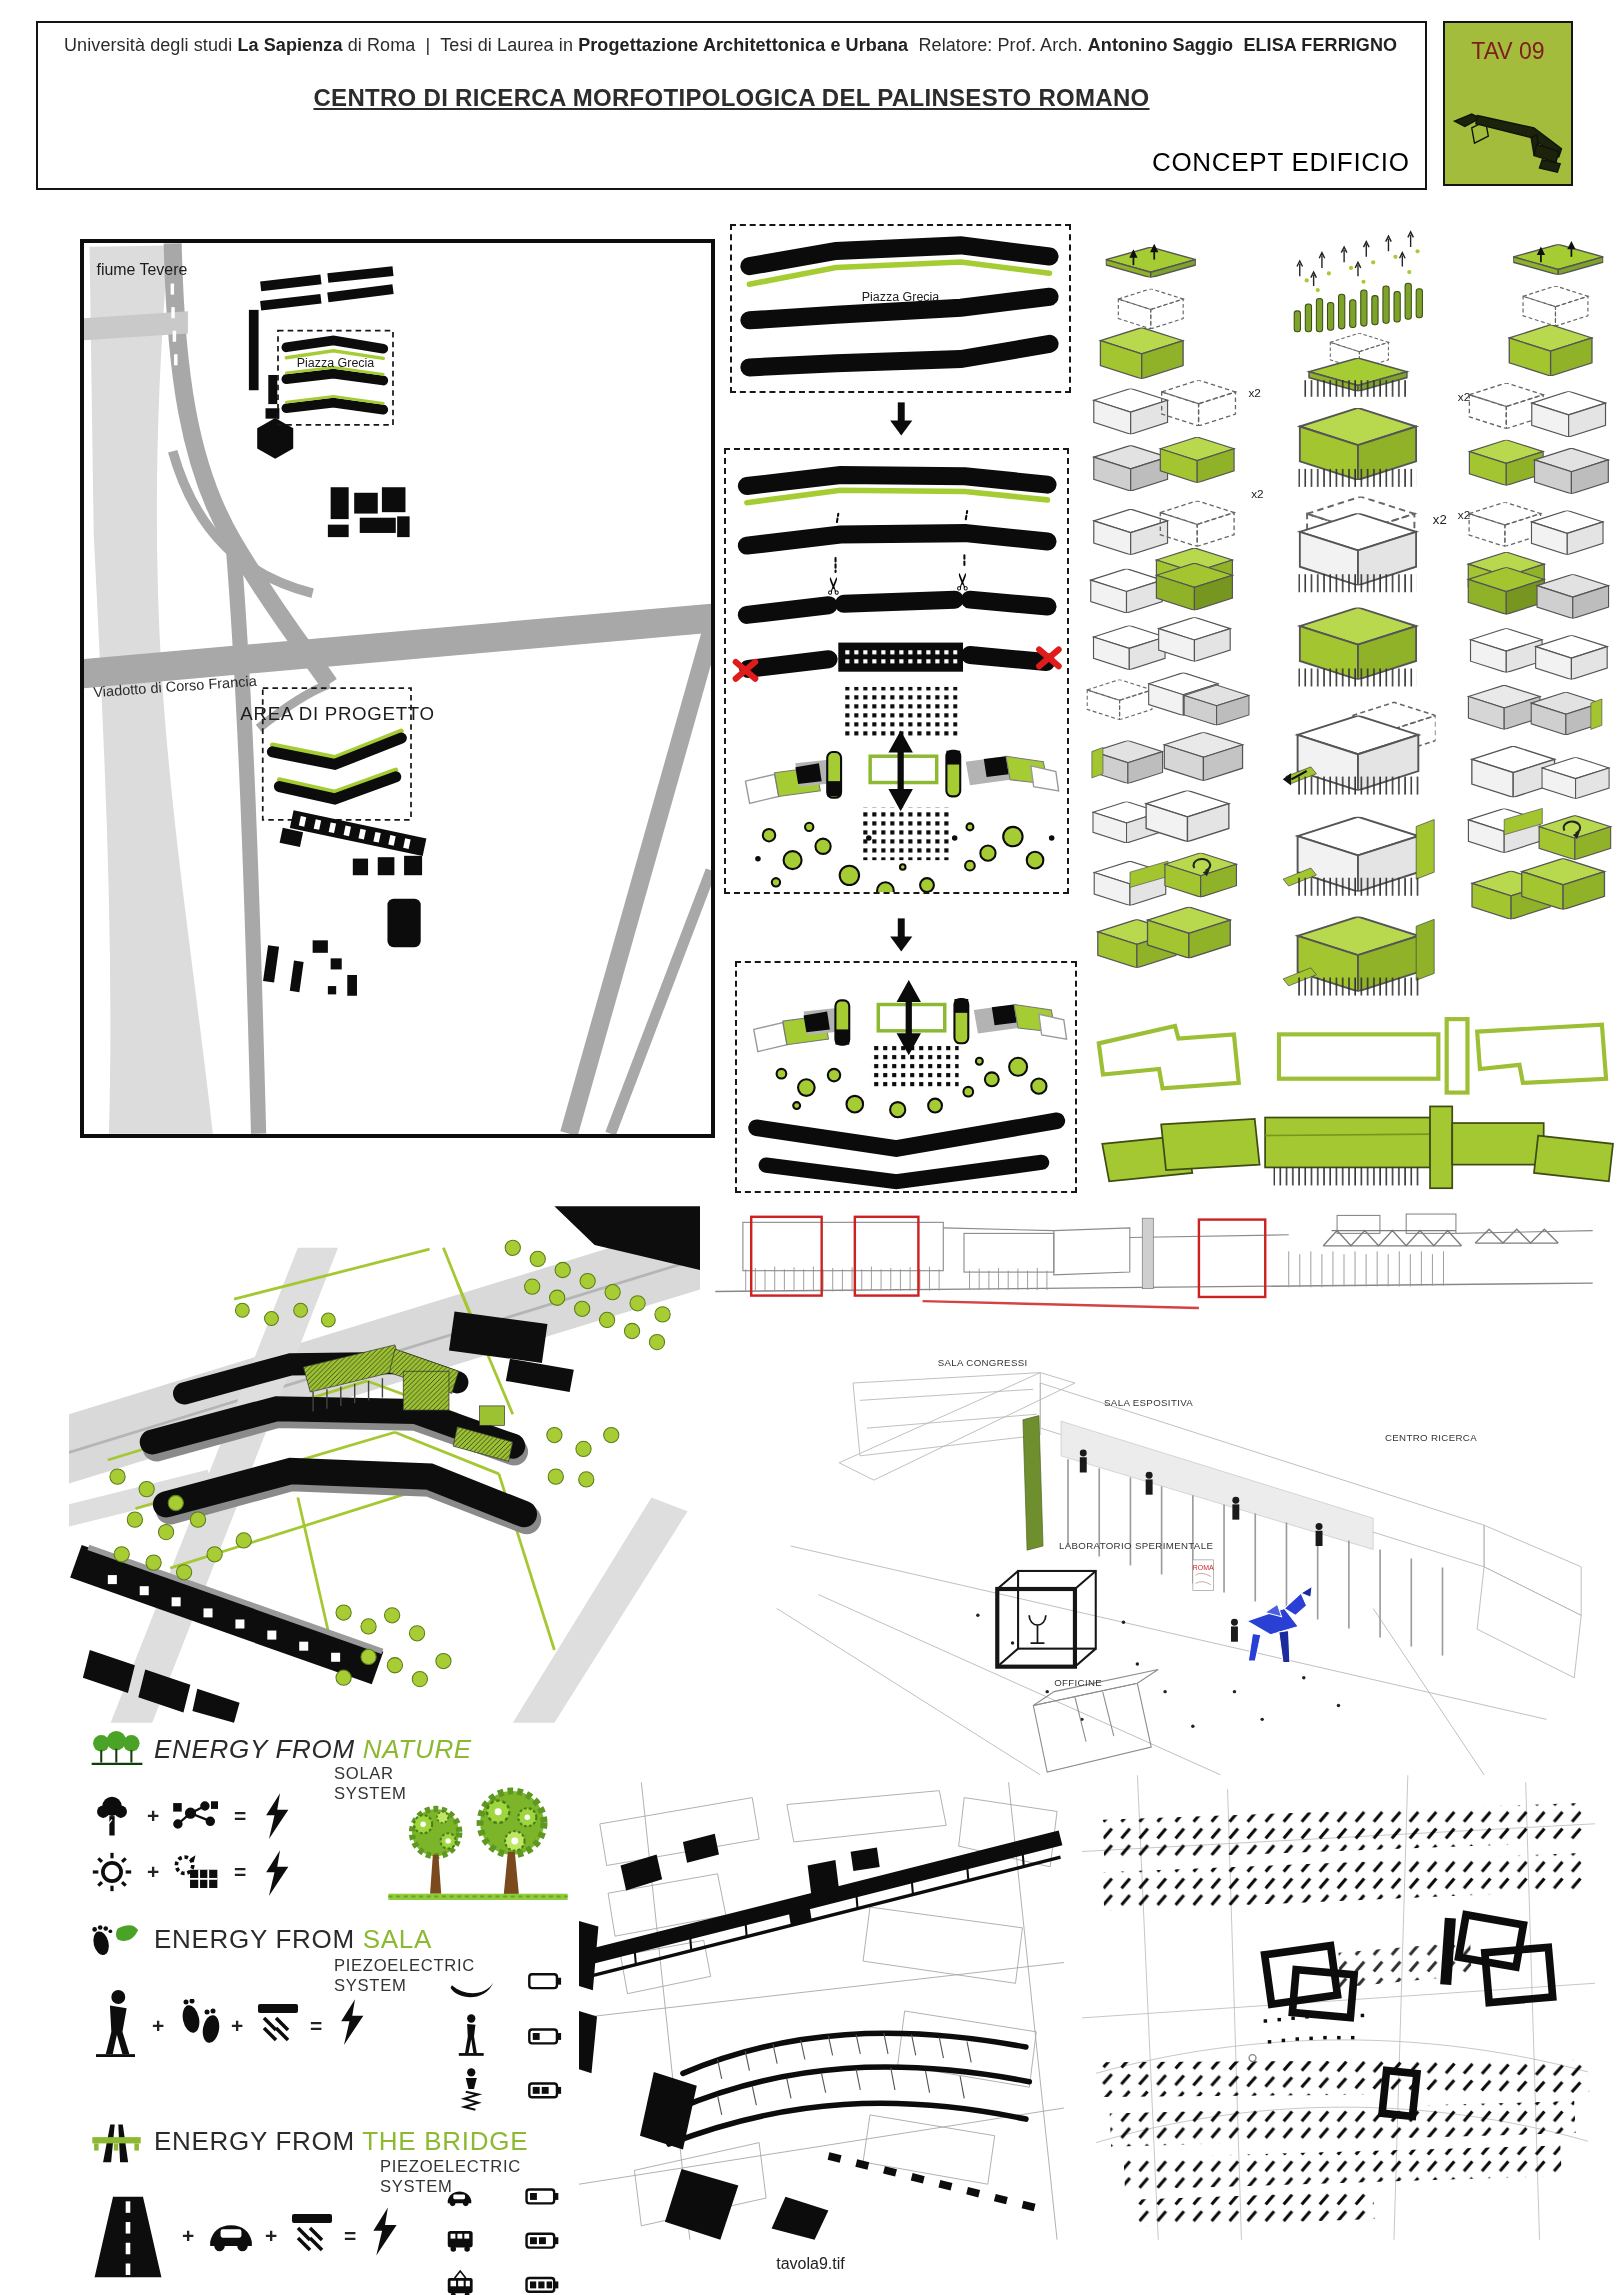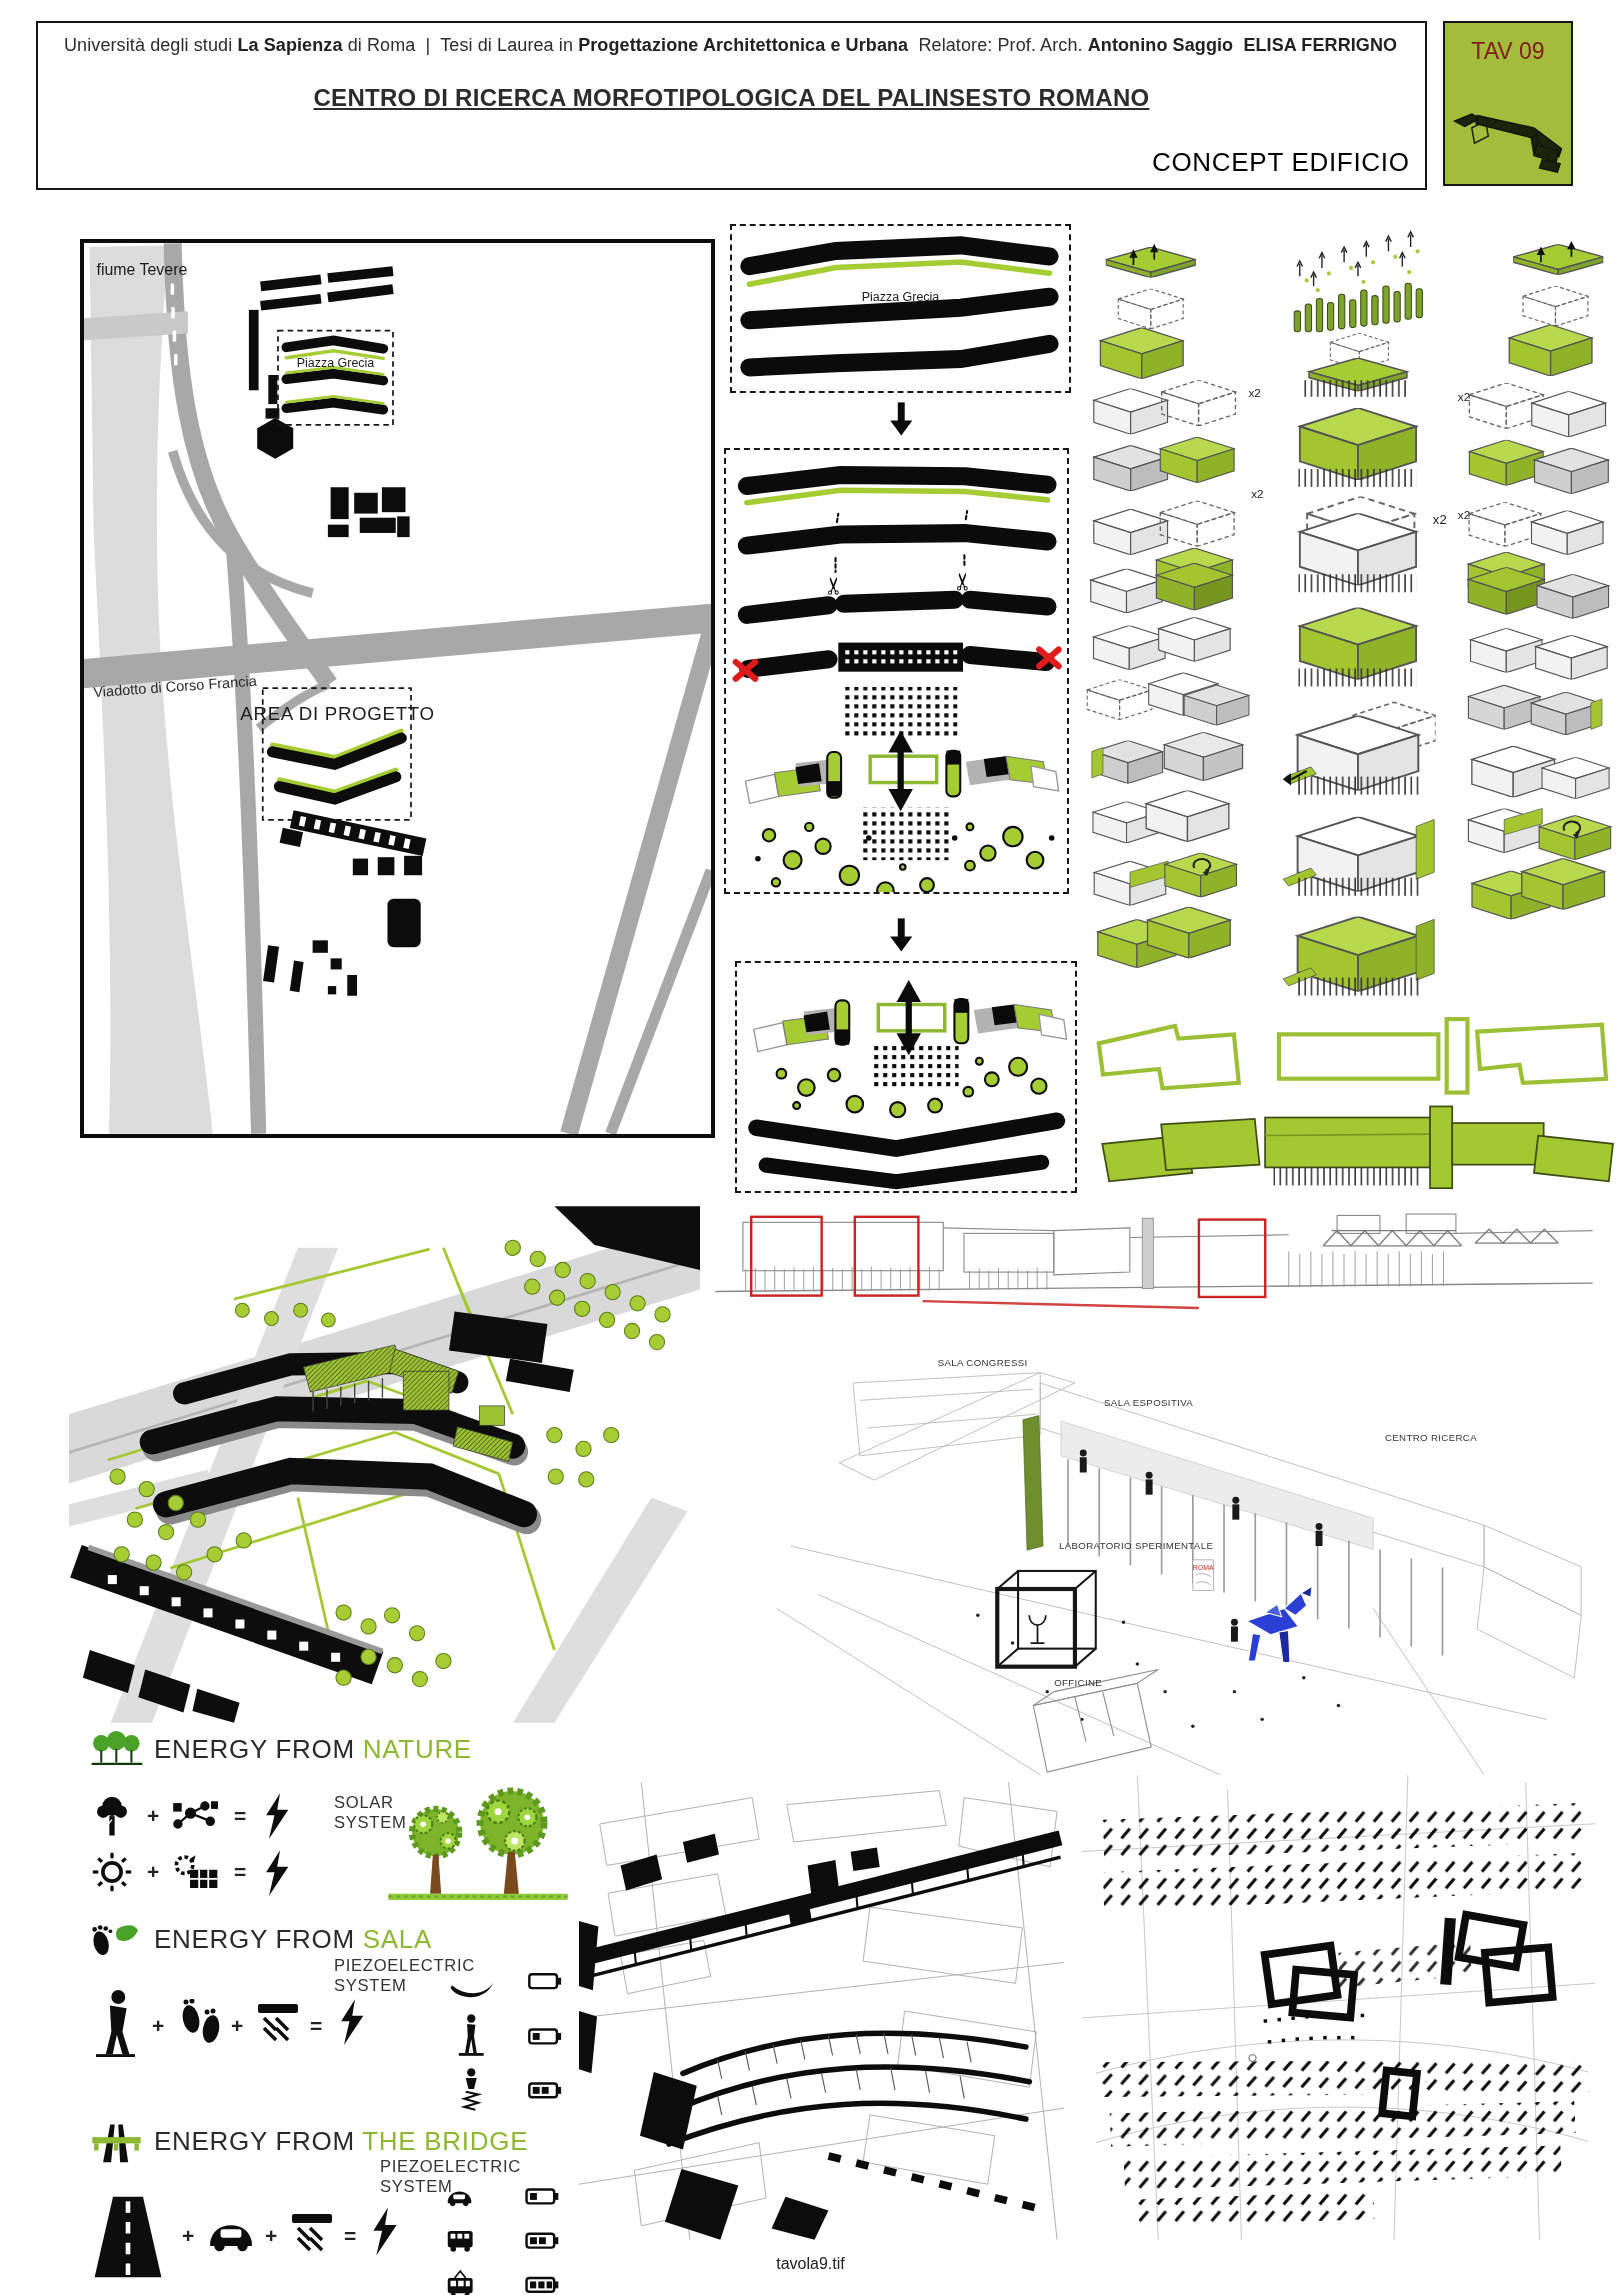--- a/index.html
+++ b/index.html
@@ -809,25 +809,25 @@
           <circle cx="38" cy="14" r="14"></circle>
           <circle cx="60" cy="18" r="12"></circle>
         </g>
       <g stroke="#123c0a" stroke-width="3">
           <line x1="16" y1="28" x2="16" y2="46"></line>
           <line x1="38" y1="26" x2="38" y2="46"></line>
           <line x1="60" y1="28" x2="60" y2="46"></line>
         </g>
       <line x1="2" y1="48" x2="76" y2="48" stroke="#123c0a" stroke-width="3"></line>
     </svg>
-    <div class="abs eblock-title" style="left:64px;top:5.5px;">
+    <div class="abs eblock-title" style="left:64px;top:5.5px;font-style:italic;">
       <span>ENERGY FROM</span>
       <span class="acc">NATURE</span>
     </div>
-    <div class="abs eblock-sub" style="left:244px;top:36px;margin-top:29px;">SOLAR SYSTEM</div>
+    <div class="abs eblock-sub" style="left:244px;top:36px;">SOLAR SYSTEM</div>
 
     <svg class="abs" style="left:4.2px;top:67px;" width="36" height="44" viewBox="0 0 40 50">
       <g fill="#0d0d0d">
           <circle cx="20" cy="13" r="11"></circle>
           <circle cx="10" cy="19" r="7"></circle>
           <circle cx="30" cy="19" r="7"></circle>
           <rect x="17" y="24" width="6" height="22"></rect>
         </g>
       <line x1="20" y1="28" x2="12" y2="38" stroke="#fff" stroke-width="1.5"></line>
     </svg>

